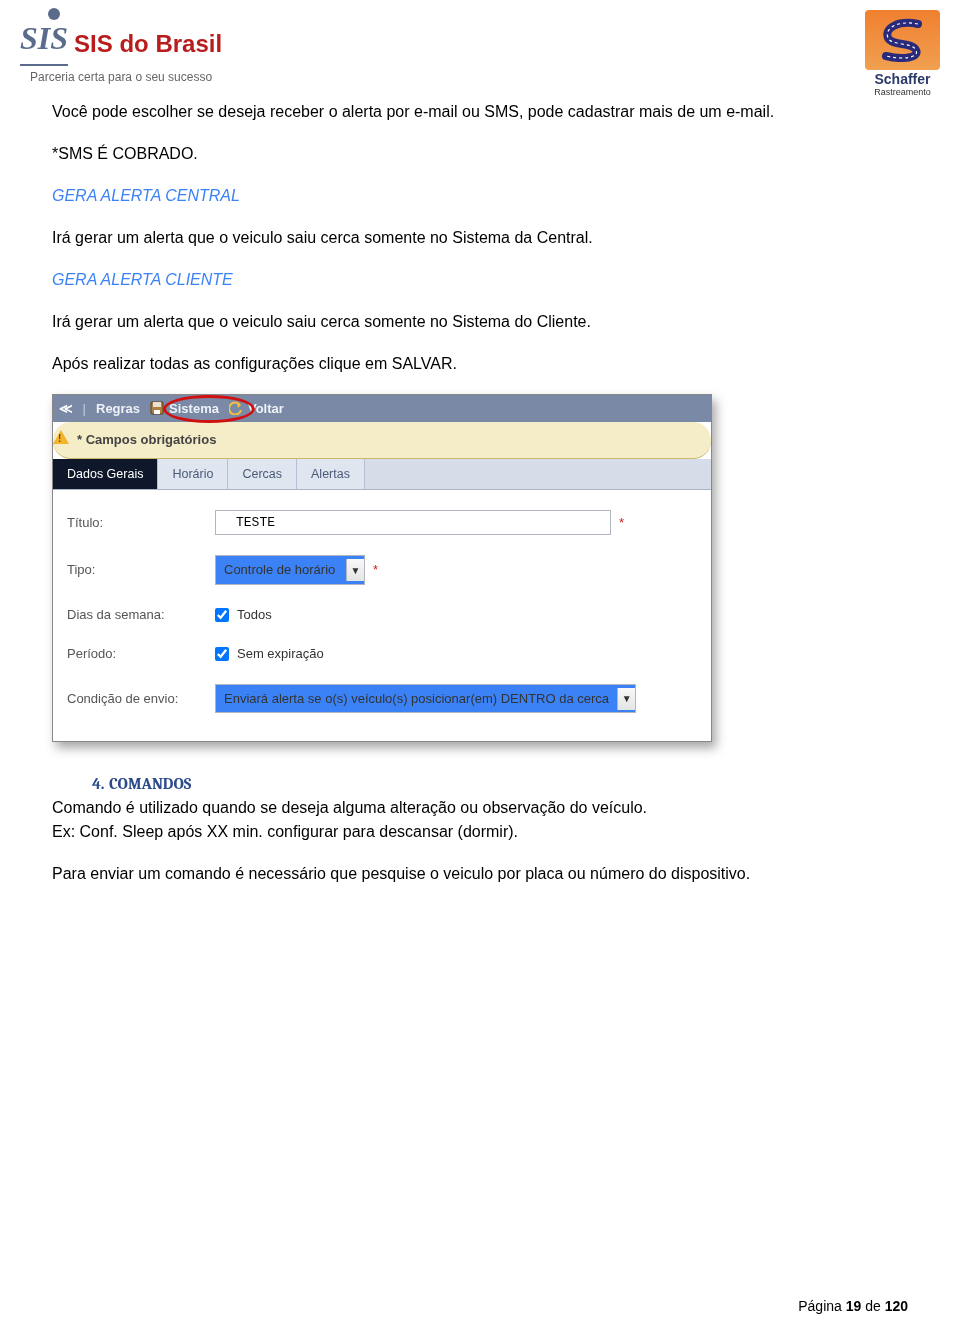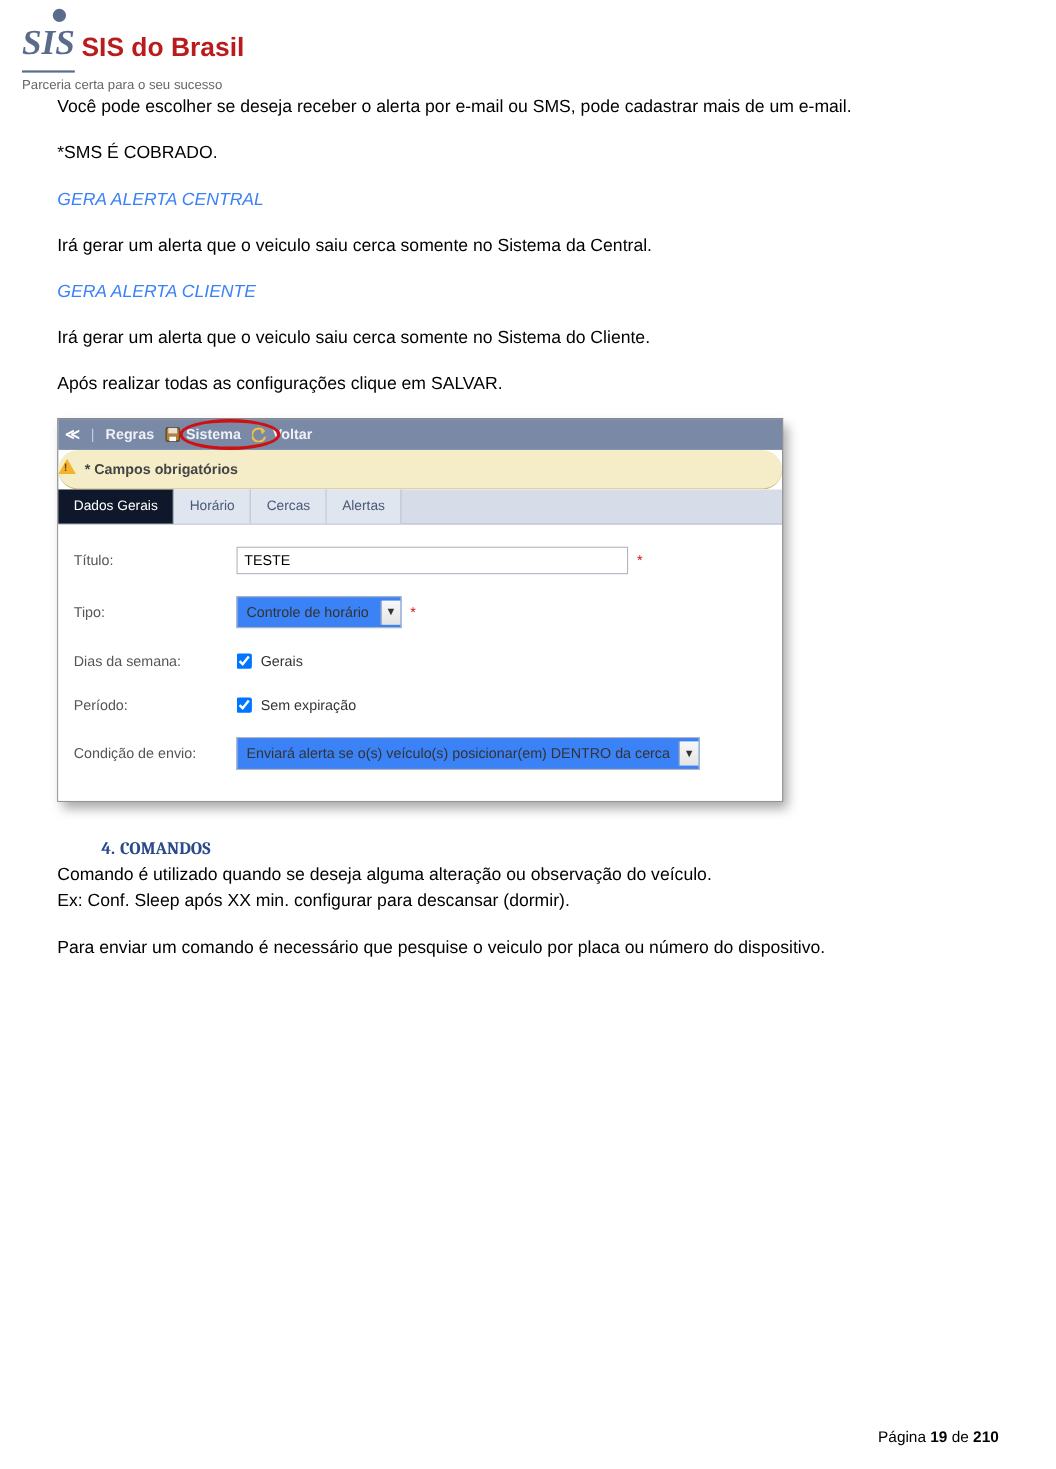--- a/index.html
+++ b/index.html
@@ -19,20 +19,21 @@
   }
   .header-logos {
     display: flex;
     justify-content: space-between;
     align-items: flex-start;
     padding: 10px 20px 0 20px;
   }
   .logo-left {
     display: flex;
     flex-direction: column;
+    align-items: center;
   }
   .logo-left-top { display:flex; align-items:flex-end; gap:6px;}
   .logo-sis {
     font-family: Georgia, serif;
     font-style: italic;
     font-size: 32px;
     color: #5a6b8c;
     font-weight: bold;
     border-bottom: 2px solid #5a6b8c;
     padding-bottom: 2px;
@@ -150,24 +151,25 @@
     align-items: center;
     padding: 10px 0;
   }
   .flabel {
     width: 148px;
     color: #555;
     font-size: 13px;
   }
   .finput-text {
     border: 1px solid #b0b6c0;
-    padding: 4px 6px;
+    padding: 4px 20px;
     font-size: 13px;
     background: #fff;
-    width: 356px;
+    width: 396px;
+    font-family: Liberation Mono, monospace;
   }
   .asterisk { color: #d02020; margin-left: 8px; }
   .fselect {
     display:inline-flex; align-items:center;
     border: 1px solid #b0b6c0;
     background:#3b82f6;
   }
   .fselect .val { padding: 4px 8px; font-size:13px; min-width: 130px;}
   .fselect .val.wide { min-width: 398px; }
   .fselect .arrow {
@@ -194,20 +196,30 @@
 
 <div class="page">
 
   <div class="header-logos">
     <div class="logo-left">
       <div class="logo-left-top">
         <span class="logo-sis">SIS<span class="logo-sis-dot"></span></span>
         <span class="logo-title">SIS do Brasil</span>
       </div>
       <div class="logo-tagline">Parceria certa para o seu sucesso</div>
+    </div>
+    <div class="logo-right">
+      <div class="logo-schaffer">
+        <svg width="50" height="44" viewBox="0 0 50 44">
+          <path d="M40 6 C 20 2, 6 10, 10 20 C 14 28, 34 24, 38 32 C 42 40, 24 42, 8 38" fill="none" stroke="#2a2a7a" stroke-width="8" stroke-linecap="round"></path>
+          <path d="M40 6 C 20 2, 6 10, 10 20 C 14 28, 34 24, 38 32 C 42 40, 24 42, 8 38" fill="none" stroke="#fff" stroke-width="1.2" stroke-dasharray="3 3"></path>
+        </svg>
+      </div>
+      <div class="schaffer-text">Schaffer</div>
+      <div class="schaffer-sub">Rastreamento</div>
     </div>
   </div>
 
   <div class="content">
 
     <p class="para">Você pode escolher se deseja receber o alerta por e-mail ou SMS, pode cadastrar mais de um e-mail.</p>
     <p class="para">*SMS É COBRADO.</p>
 
     <p class="para red">GERA ALERTA CENTRAL</p>
     <p class="para">Irá gerar um alerta que o veiculo saiu cerca somente no Sistema da Central.</p>
@@ -270,21 +282,21 @@
           <div class="fselect">
             <span class="val">Controle de horário</span>
             <span class="arrow">▼</span>
           </div>
           <span class="asterisk">*</span>
         </div>
         <div class="frow">
           <div class="flabel">Dias da semana:</div>
           <label class="fcheck">
             <input type="checkbox" checked="" style="">
-            <span>Gerais</span>
+            <span>Todos</span>
           </label>
         </div>
         <div class="frow">
           <div class="flabel">Período:</div>
           <label class="fcheck">
             <input type="checkbox" checked="" style="">
             <span>Sem expiração</span>
           </label>
         </div>
         <div class="frow">
@@ -302,16 +314,16 @@
       <span> </span>
       <span class="section-title">COMANDOS</span>
     </p>
     <p>Comando é utilizado quando se deseja alguma alteração ou observação do veículo.</p>
     <p class="para">Ex: Conf. Sleep após XX min. configurar para descansar (dormir).</p>
     <p class="para">Para enviar um comando é necessário que pesquise o veiculo por placa ou número do dispositivo.</p>
 
   </div>
 
   <div class="footer">
-    <span>Página </span><span class="bold">19</span><span> de </span><span class="bold">210</span>
+    <span>Página </span><span class="bold">19</span><span> de </span><span class="bold">120</span>
   </div>
 
 </div>
 
 </body></html>

